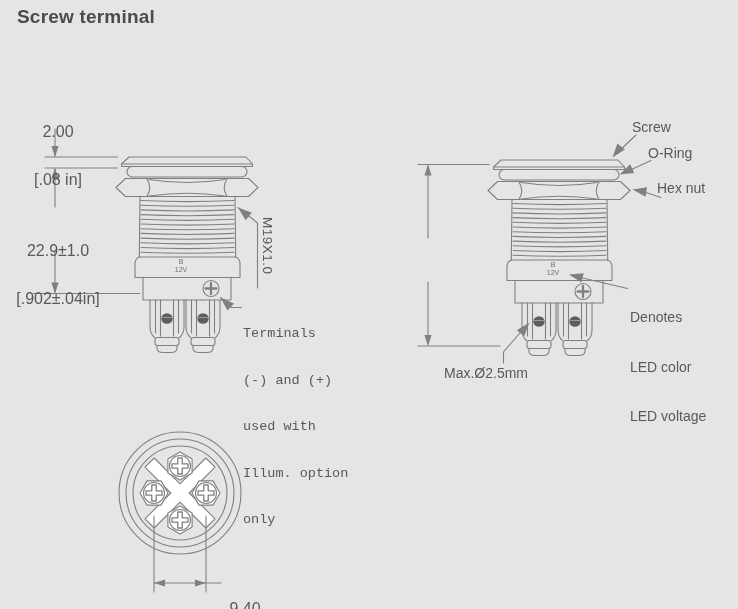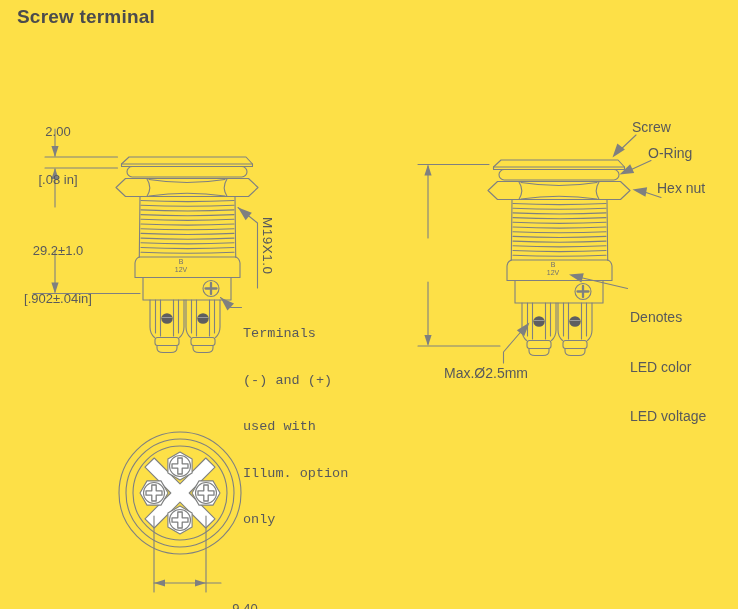--- a/index.html
+++ b/index.html
@@ -1,21 +1,21 @@
 <!DOCTYPE html>
 <html><head>
 <meta charset="utf-8">
 <style>
   html,body{margin:0;padding:0;background:#fff;}
-  .stage{position:relative;width:738px;height:609px;background:#fde047;overflow:hidden;
+  .stage{position:relative;width:738px;height:609px;background:#e5e5e5;overflow:hidden;
          font-family:"Liberation Sans",sans-serif;color:#58595b;}
   .stage svg{position:absolute;left:0;top:0;}
   .txt{position:absolute;white-space:pre;}
   .title{font-size:19px;font-weight:bold;color:#4b4b4d;letter-spacing:.2px;}
-  .dim{font-size:13px;line-height:16px;text-align:center;color:#58595b;}
+  .dim{font-size:16px;line-height:16px;text-align:center;color:#58595b;}
   .lbl{font-size:14px;line-height:16.5px;color:#58595b;}
   .note{font-size:13.5px;line-height:15.5px;color:#58595b;font-family:Liberation Mono, monospace;}
   .vert{writing-mode:vertical-rl;font-size:13.5px;color:#58595b;letter-spacing:.5px;}
   .marking{position:absolute;width:44px;text-align:center;font-size:7px;line-height:7.5px;color:#6f6f71;}
 </style>
 </head>
 <body>
 
 <div class="stage">
 
@@ -163,21 +163,21 @@
   </svg>
 
   <div class="txt title" style="left:17px;top:6px;">Screw terminal</div>
 
   <div class="txt dim" style="left:10px;top:92px;width:96px;">
     <div>2.00</div>
     <div>[.08 in]</div>
   </div>
 
   <div class="txt dim" style="left:6px;top:211px;width:104px;">
-    <div>29.2±1.0</div>
+    <div>22.9±1.0</div>
     <div>[.902±.04in]</div>
   </div>
 
   <div class="txt vert" style="left:260px;top:217px;height:74px;">M19X1.0</div>
 
   <div class="marking" style="left:159px;top:258px;">
     <div>B</div>
     <div>12V</div>
   </div>
 

